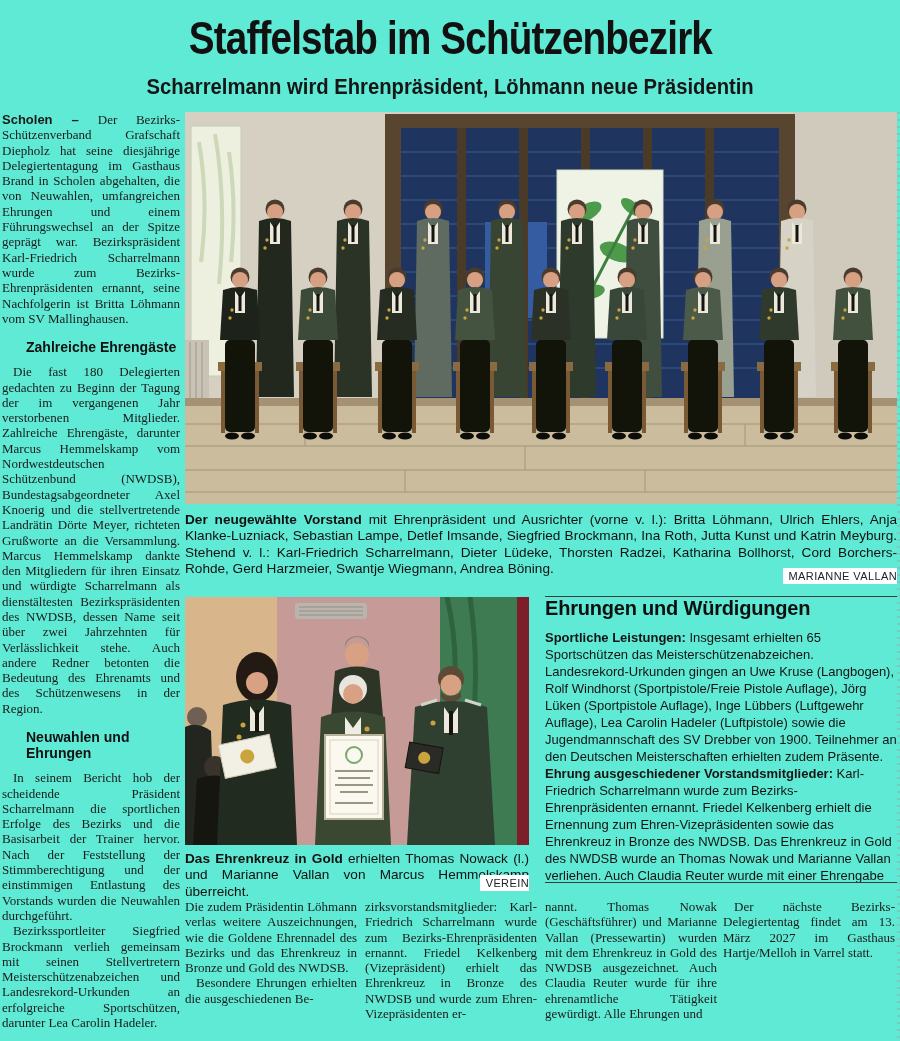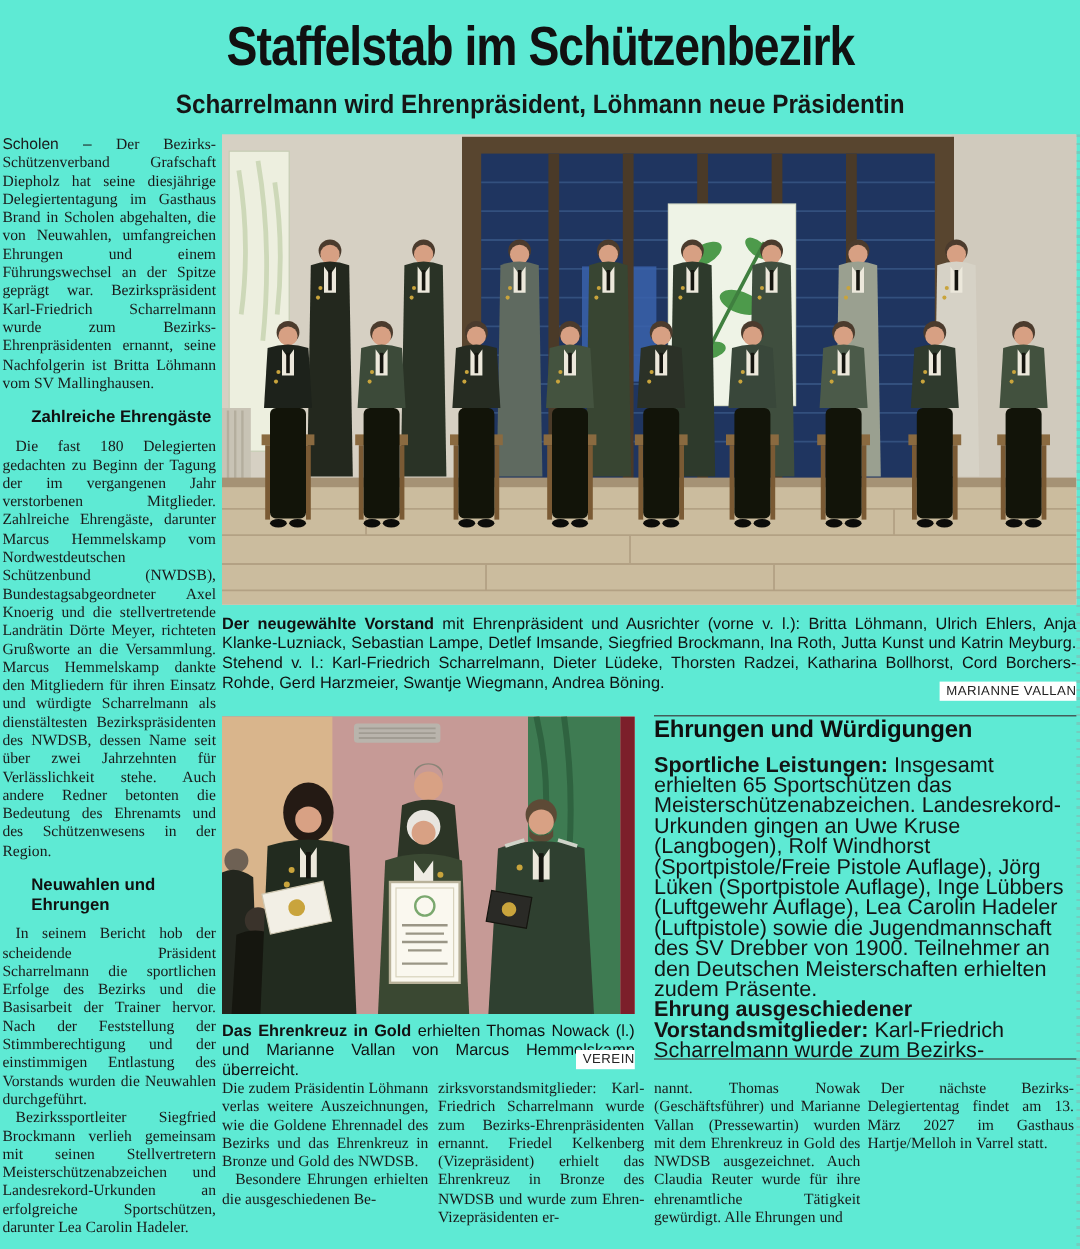--- a/index.html
+++ b/index.html
@@ -34,21 +34,21 @@
   }
   .body-serif p { margin:0; }
   .body-serif p.ind { text-indent:11px; }
 
   .rail { position:absolute; left:2px; top:112px; width:178px; height:929px; overflow:hidden; }
   .rail h3 {
     font-family:"Liberation Sans","DejaVu Sans",sans-serif;
     font-size:14px; line-height:1.15; font-weight:700; color:#111;
     margin:13px 0 9px 24px; text-align:left;
   }
-  .lead-in { font-family:"Liberation Sans","DejaVu Sans",sans-serif; font-weight:400; }
+  .lead-in { font-family:"Liberation Sans","DejaVu Sans",sans-serif; font-weight:700; }
 
   
   figure { position:absolute; }
   .fig-main { left:185px; top:112px; width:712px; height:392px; background:#d6d0c3; }
   .fig-award { left:185px; top:597px; width:344px; height:248px; background:#c69a96; }
   figure svg { display:block; width:100%; height:100%; }
 
   .caption {
     position:absolute;
     font-family:"Liberation Sans","DejaVu Sans",sans-serif;
@@ -63,21 +63,21 @@
   }
 
   
   .honors {
     position:absolute; left:545px; top:596px; width:352px; height:287px;
     border-top:1px solid #3c3c3c; border-bottom:1px solid #3c3c3c;
     overflow:hidden;
     font-family:Liberation Sans, sans-serif;
   }
   .honors h2 { font-size:20px; font-weight:700; color:#0f0f0f; margin:0 0 9px 0; letter-spacing:-.2px; }
-  .honors p { font-size:18px; line-height:17px; color:#141414; text-align:left; margin:0; }
+  .honors p { font-size:13px; line-height:17px; color:#141414; text-align:left; margin:0; }
   .honors b { font-weight:700; }
 
   
   .bottom-col { position:absolute; top:899px; width:172px; height:140px; overflow:hidden; }
   .bc1 { left:185px; } .bc2 { left:365px; } .bc3 { left:545px; } .bc4 { left:723px; }
 
   
   .edge-strip {
     position:absolute; right:0; top:112px; width:3px; height:929px; opacity:.35;
     background:repeating-linear-gradient(#9a9a9a 0 2px, transparent 2px 7px);

